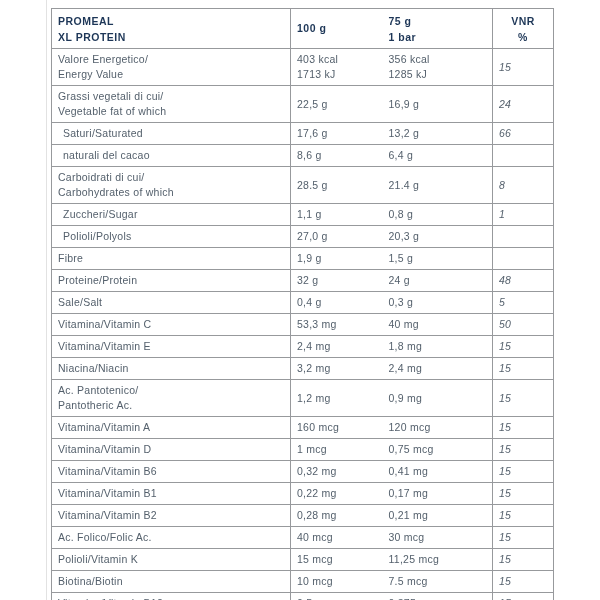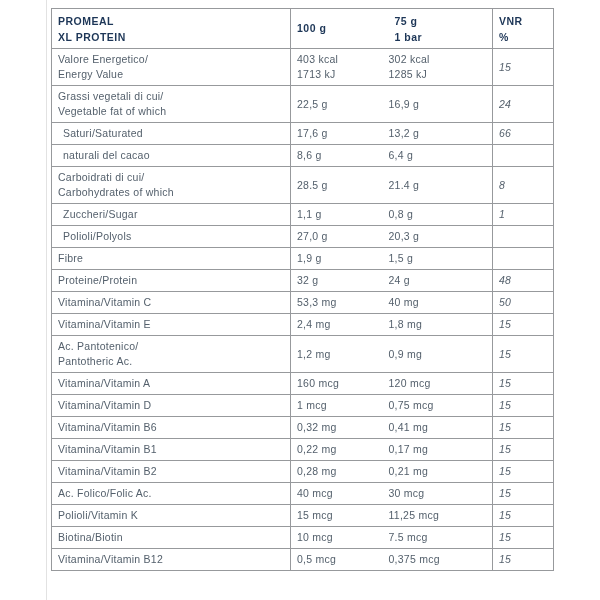--- a/index.html
+++ b/index.html
@@ -58,23 +58,23 @@
   table.nutrition thead th {
     height: 33px;
     font-weight: bold;
     color: #1d3657;
     letter-spacing: 0.5px;
   }
   th.h-product { padding-left: 8px; }
   th.h-product div { line-height: 16px; }
   th.h-100 { text-align: center; }
   th.h-75  { text-align: center; padding: 0 6px; }
-  th.h-75 div { line-height: 16px; margin-left: 6px; }
+  th.h-75 div { line-height: 16px; }
   th.h-vnr { text-align: center; padding: 0 4px; }
-  th.h-vnr div { line-height: 16px; }
+  th.h-vnr div { line-height: 16px; text-align: center; }
 
   tbody tr       { height: 21px; }
   tbody tr.tall  { height: 37px; }
   td.c-label { padding-left: 8px; margin-top: 36px; }
   td.c-label.sub { padding-left: 11px; }
   td.c-vnr   { padding-left: 5px; font-style: italic; }
 </style>
 </head>
 <body>
 
@@ -109,21 +109,21 @@
         <tr class="tall">
     <td class="c-label">
             <div>Valore Energetico/</div>
             <div>Energy Value</div>
           </td>
     <td class="c-v100">
             <div>403 kcal</div>
             <div>1713 kJ</div>
           </td>
     <td class="c-v75">
-            <div>302 kcal</div>
+            <div>356 kcal</div>
             <div>1285 kJ</div>
           </td>
     <td class="c-vnr">15</td>
   </tr>
         <tr class="tall">
     <td class="c-label">
             <div>Grassi vegetali di cui/</div>
             <div>Vegetable fat of which</div>
           </td>
     <td class="c-v100">
@@ -214,39 +214,63 @@
     <td class="c-v100">
             <div>32 g</div>
           </td>
     <td class="c-v75">
             <div>24 g</div>
           </td>
     <td class="c-vnr">48</td>
   </tr>
         <tr>
     <td class="c-label">
+            <div>Sale/Salt</div>
+          </td>
+    <td class="c-v100">
+            <div>0,4 g</div>
+          </td>
+    <td class="c-v75">
+            <div>0,3 g</div>
+          </td>
+    <td class="c-vnr">5</td>
+  </tr>
+        <tr>
+    <td class="c-label">
             <div>Vitamina/Vitamin C</div>
           </td>
     <td class="c-v100">
             <div>53,3 mg</div>
           </td>
     <td class="c-v75">
             <div>40 mg</div>
           </td>
     <td class="c-vnr">50</td>
   </tr>
         <tr>
     <td class="c-label">
             <div>Vitamina/Vitamin E</div>
           </td>
     <td class="c-v100">
             <div>2,4 mg</div>
           </td>
     <td class="c-v75">
             <div>1,8 mg</div>
+          </td>
+    <td class="c-vnr">15</td>
+  </tr>
+        <tr>
+    <td class="c-label">
+            <div>Niacina/Niacin</div>
+          </td>
+    <td class="c-v100">
+            <div>3,2 mg</div>
+          </td>
+    <td class="c-v75">
+            <div>2,4 mg</div>
           </td>
     <td class="c-vnr">15</td>
   </tr>
         <tr class="tall">
     <td class="c-label">
             <div>Ac. Pantotenico/</div>
             <div>Pantotheric Ac.</div>
           </td>
     <td class="c-v100">
             <div>1,2 mg</div>

